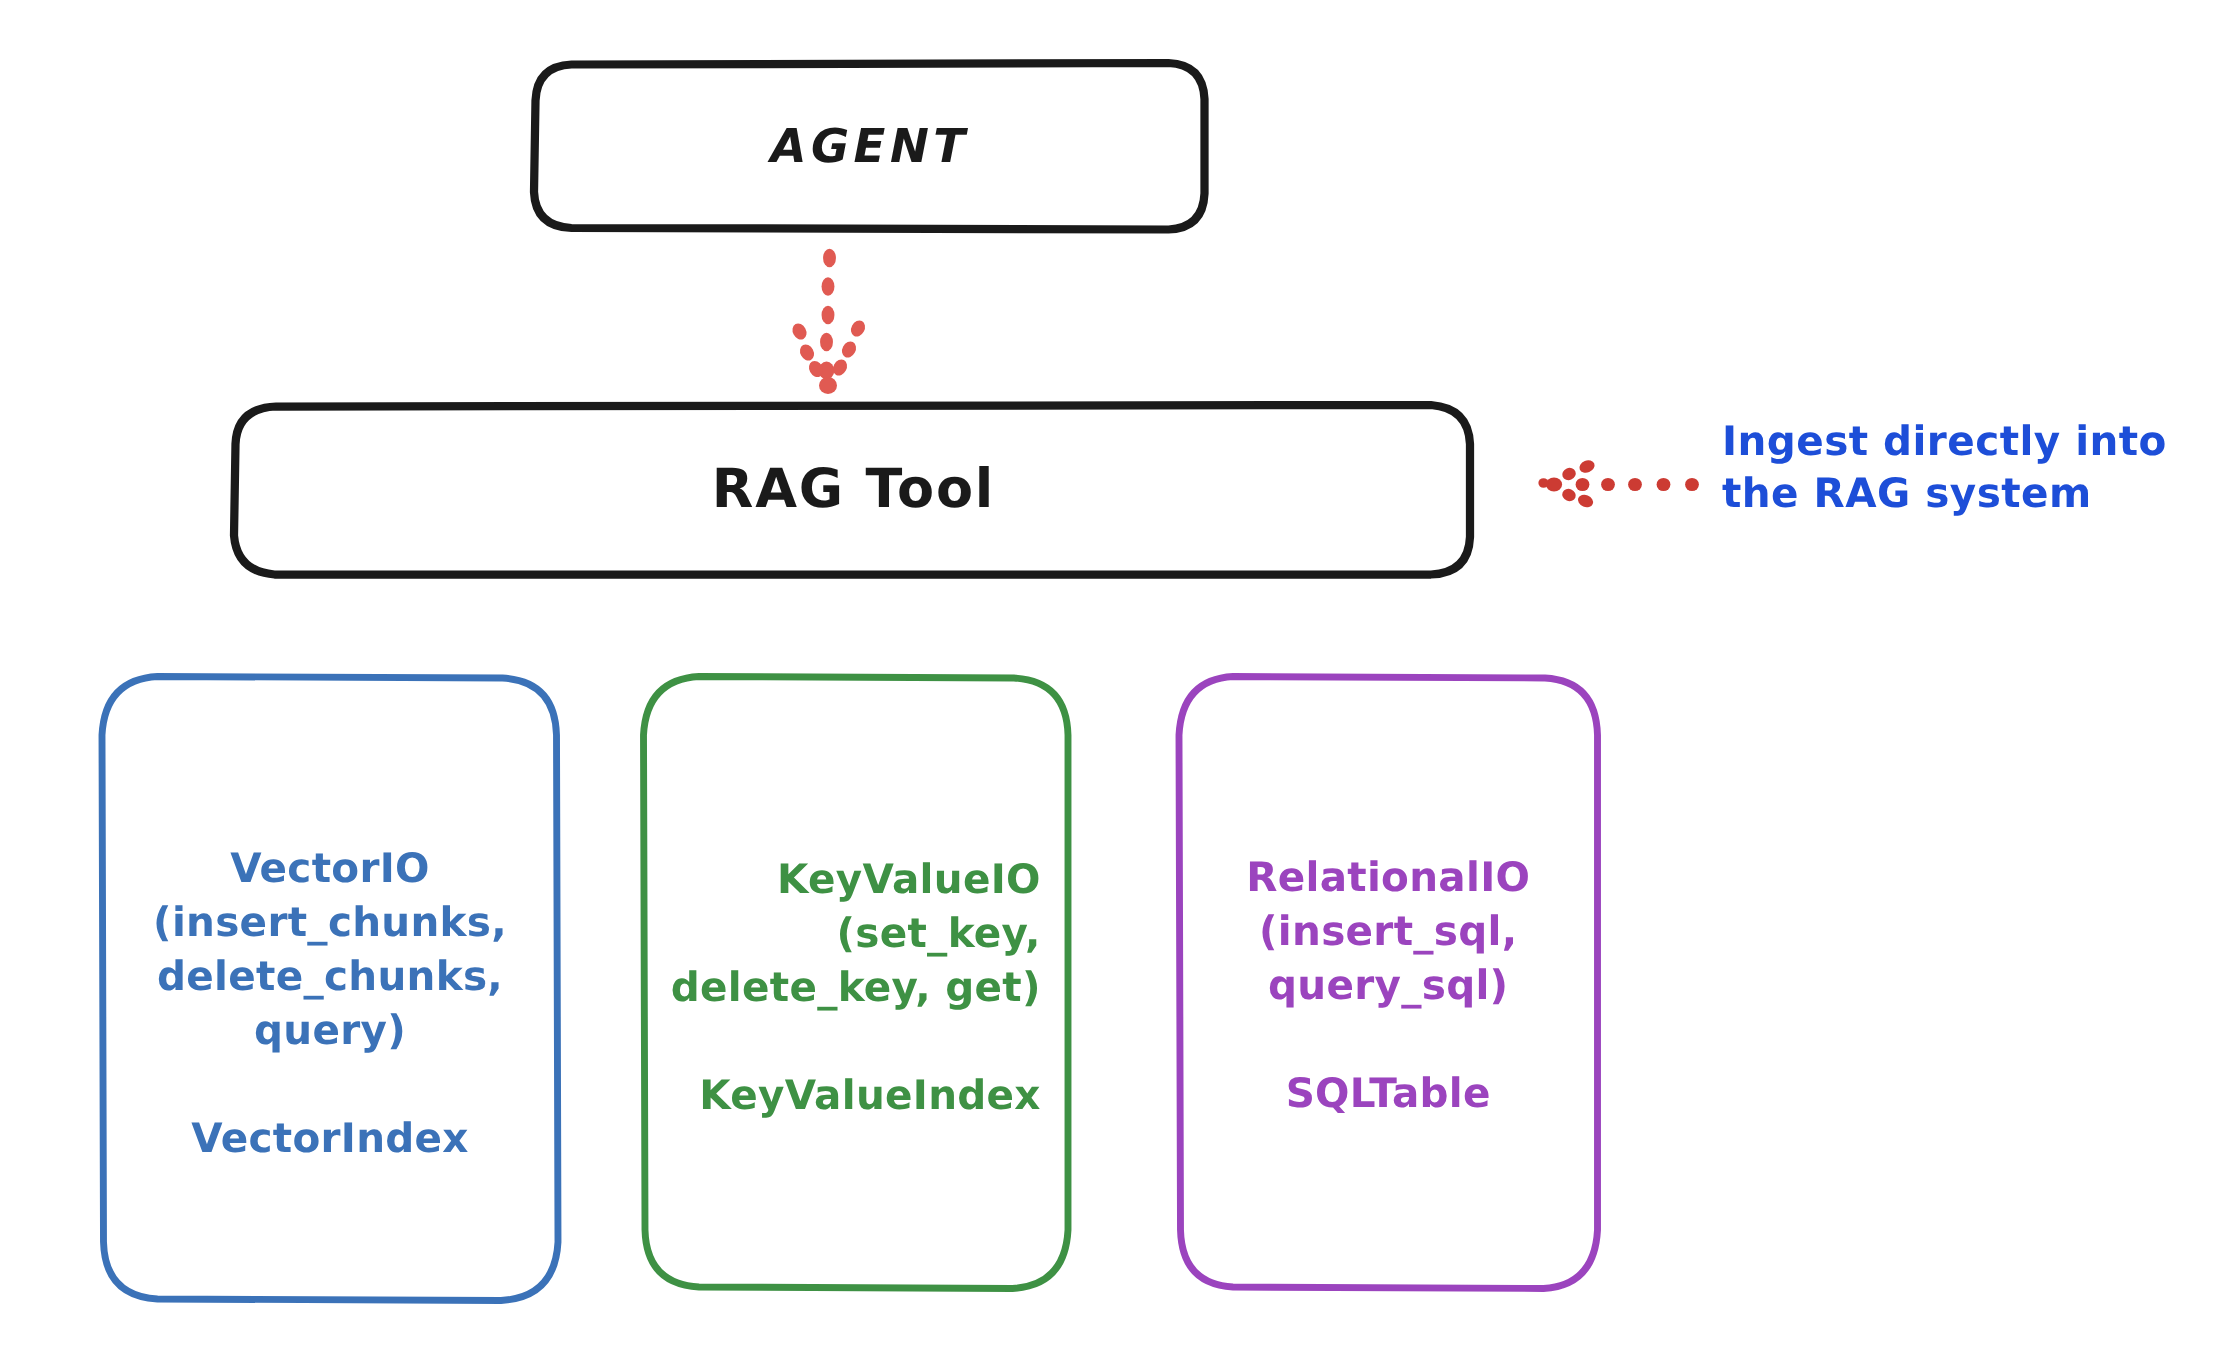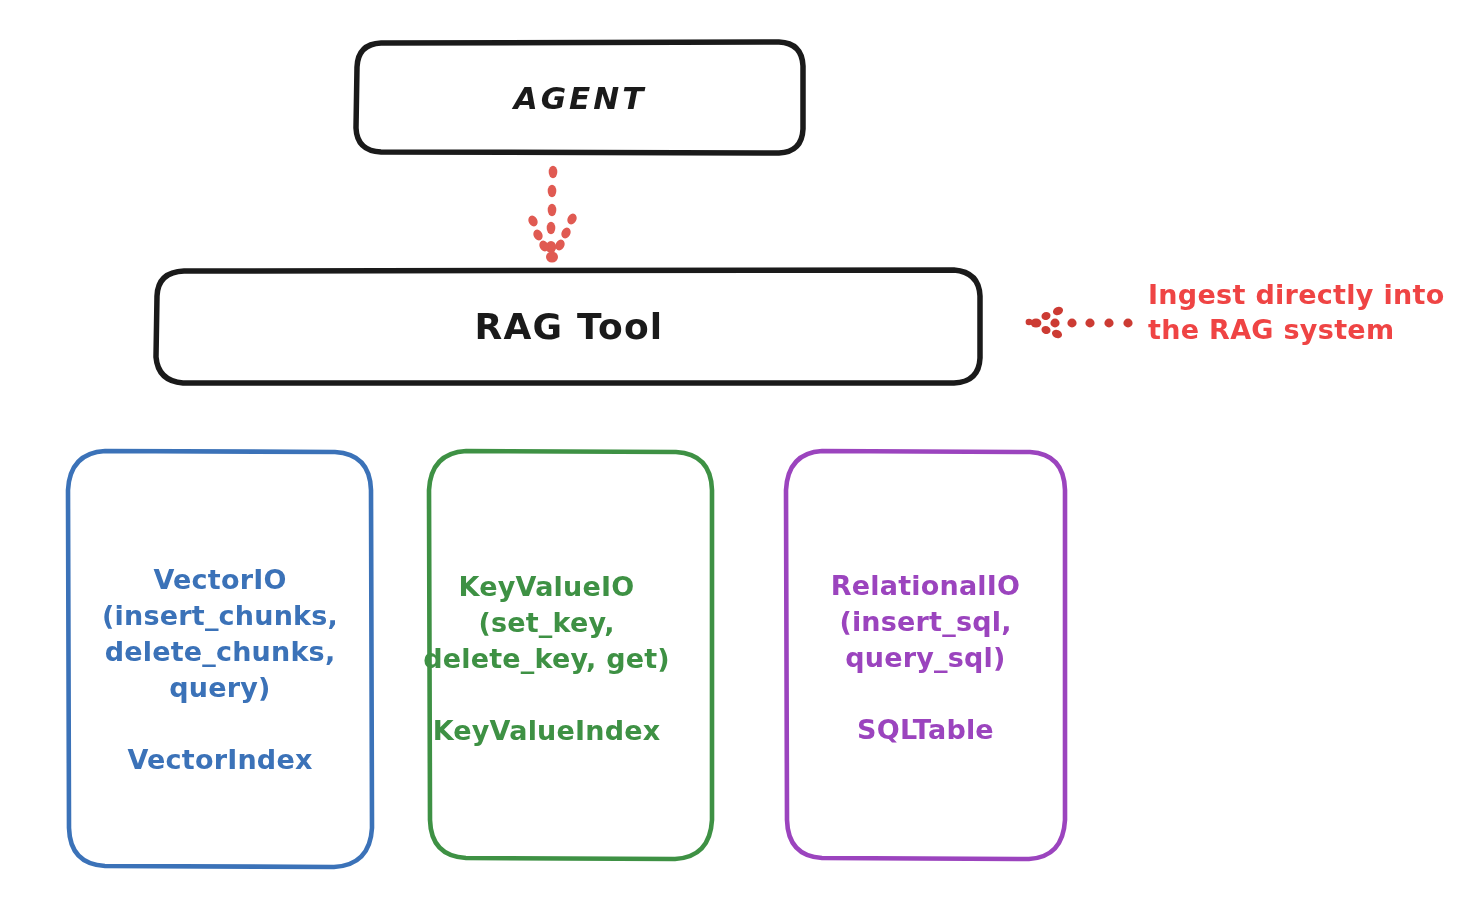--- a/index.html
+++ b/index.html
@@ -70,24 +70,25 @@
 
   
   #vectorio-node {
     left: 68px;
     top: 450px;
     width: 304px;
     height: 418px;
     align-items: center;
   }
   #keyvalueio-node {
-    left: 405px;
+    left: 429px;
     top: 450px;
     width: 283px;
     height: 410px;
+    text-align: right;
   }
   #relationalio-node {
     left: 786px;
     top: 450px;
     width: 279px;
     height: 410px;
   }
   .leaf-label {
     font-family: "DejaVu Sans", sans-serif;
     font-weight: 600;
@@ -99,21 +100,21 @@
   #vectorio-node .leaf-label { color: #3B72B8; margin-top: 22px; }
   #keyvalueio-node .leaf-label { color: #3E9144; margin-top: 8px; }
   #relationalio-node .leaf-label { color: #9B44BE; margin-top: 6px; }
 
   
   #ingest-annotation {
     position: absolute;
     left: 1148px;
     top: 278px;
     width: 330px;
-    color: #ef4444;
+    color: #1d4ed8;
     font-family: "DejaVu Sans", sans-serif;
     font-weight: 600;
     font-size: 27px;
     line-height: 1.28;
     white-space: pre-line;
     letter-spacing: 0.3px;
     text-align: left;
   }
 </style>
 </head>

